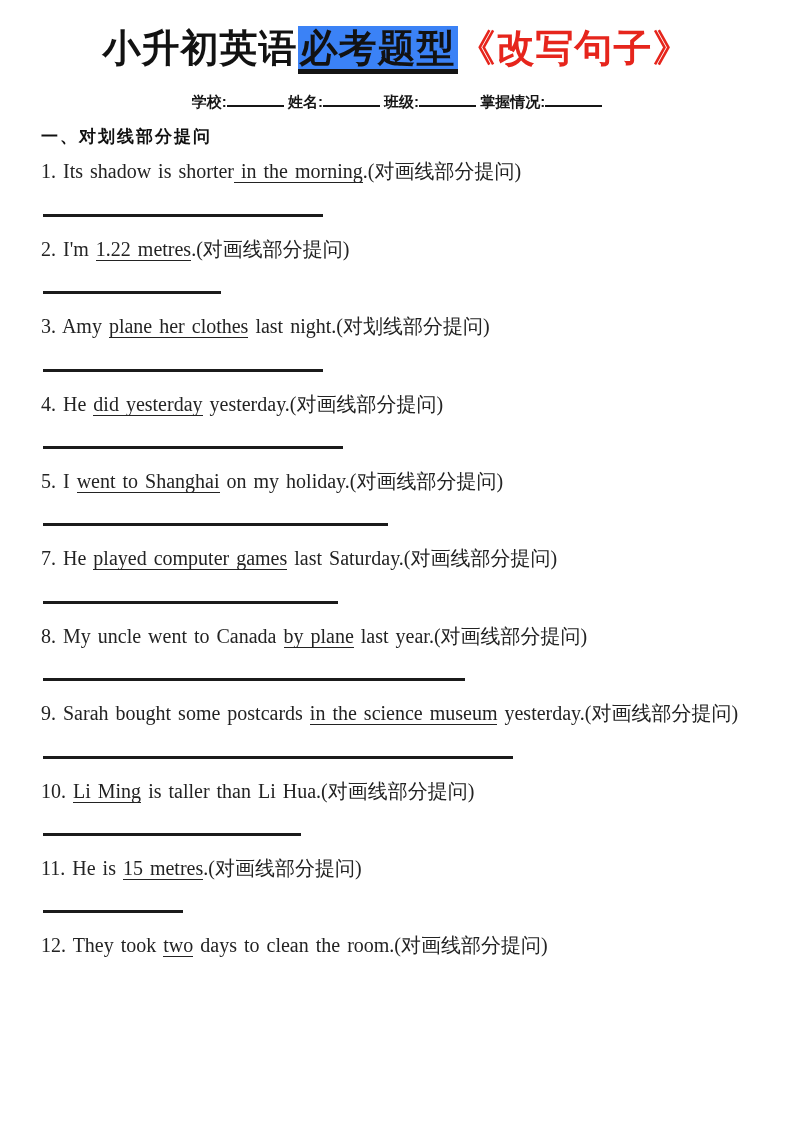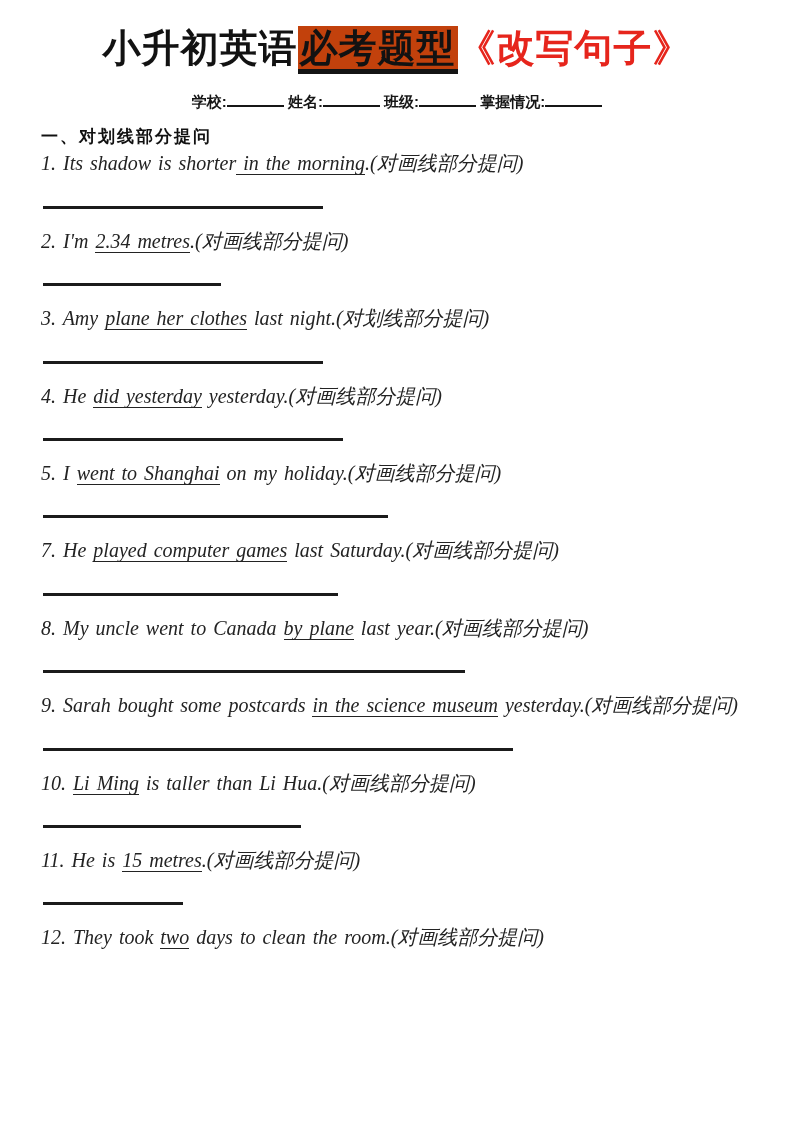--- a/index.html
+++ b/index.html
@@ -64,23 +64,22 @@
     margin: 16px 0 0 0;
     font-family: "Liberation Sans", "DejaVu Sans", sans-serif;
     font-weight: bold;
     font-size: 17px;
     line-height: 1.15;
     color: #111111;
     letter-spacing: 2px;
   }
   
   .items {
-    margin-top: 5px;
+    margin-top: 13px;
     width: 706px;
-    font-style: italic;
   }
   .sentence {
     margin: 0;
     font-size: 20px;
     line-height: 1.22;
     word-spacing: 2px;
     color: #232323;
   }
   .sentence .u {
     border-bottom: 1.6px solid currentColor;
@@ -89,42 +88,42 @@
     height: 0;
     border-bottom: 3px solid #1b1b1b;
     margin: 30px 0 20px 2px;
   }
 </style>
 </head>
 <body>
 
 <div class="page">
 
-  <h1 class="title"><span>小升初英语</span><span class="hl" style="background: #c2410c;">必考题型</span><span class="red" style="color: rgb(230, 37, 28);">《改写句子》</span></h1>
+  <h1 class="title"><span>小升初英语</span><span class="hl" style="background: #3b82f6;">必考题型</span><span class="red" style="color: rgb(230, 37, 28);">《改写句子》</span></h1>
 
   <div class="header-line" id="header-line">
   <span class="field"><span class="field-label">学校:</span><span class="field-blank"></span></span>
 
   <span class="field"><span class="field-label">姓名:</span><span class="field-blank"></span></span>
 
   <span class="field"><span class="field-label">班级:</span><span class="field-blank"></span></span>
 
   <span class="field"><span class="field-label">掌握情况:</span><span class="field-blank"></span></span>
 </div>
 
   <h2 class="section">一、对划线部分提问</h2>
 
   <div class="items" id="items">
   <div class="item">
     <p class="sentence"><span class="pre">1. Its shadow is shorter</span><span class="u"> in the morning</span><span class="post">.(对画线部分提问)</span></p>
     <div class="answer-blank" style="width: 280px;"></div>
   </div>
 
   <div class="item">
-    <p class="sentence"><span class="pre">2. I'm </span><span class="u">2.34 metres</span><span class="post">.(对画线部分提问)</span></p>
+    <p class="sentence"><span class="pre">2. I'm </span><span class="u">1.22 metres</span><span class="post">.(对画线部分提问)</span></p>
     <div class="answer-blank" style="width: 178px;"></div>
   </div>
 
   <div class="item">
     <p class="sentence"><span class="pre">3. Amy </span><span class="u">plane her clothes</span><span class="post"> last night.(对划线部分提问)</span></p>
     <div class="answer-blank" style="width: 280px;"></div>
   </div>
 
   <div class="item">
     <p class="sentence"><span class="pre">4. He </span><span class="u">did yesterday</span><span class="post"> yesterday.(对画线部分提问)</span></p>

